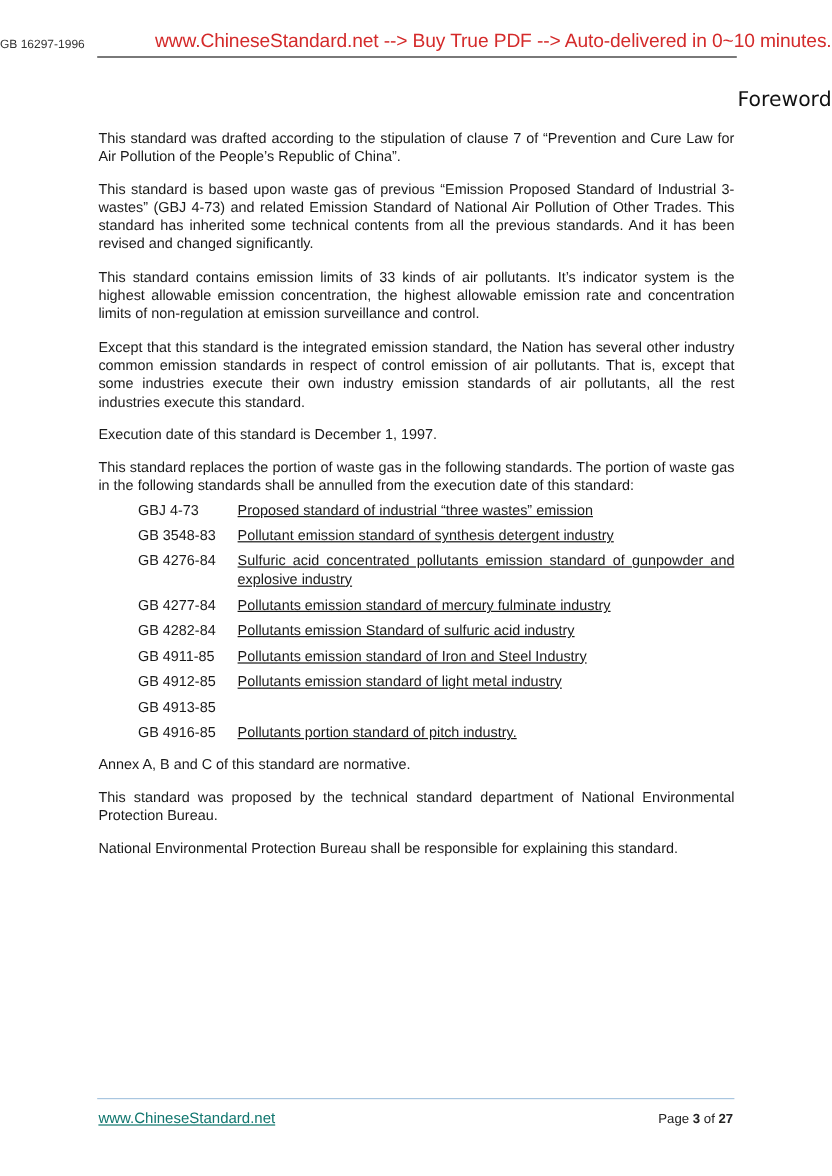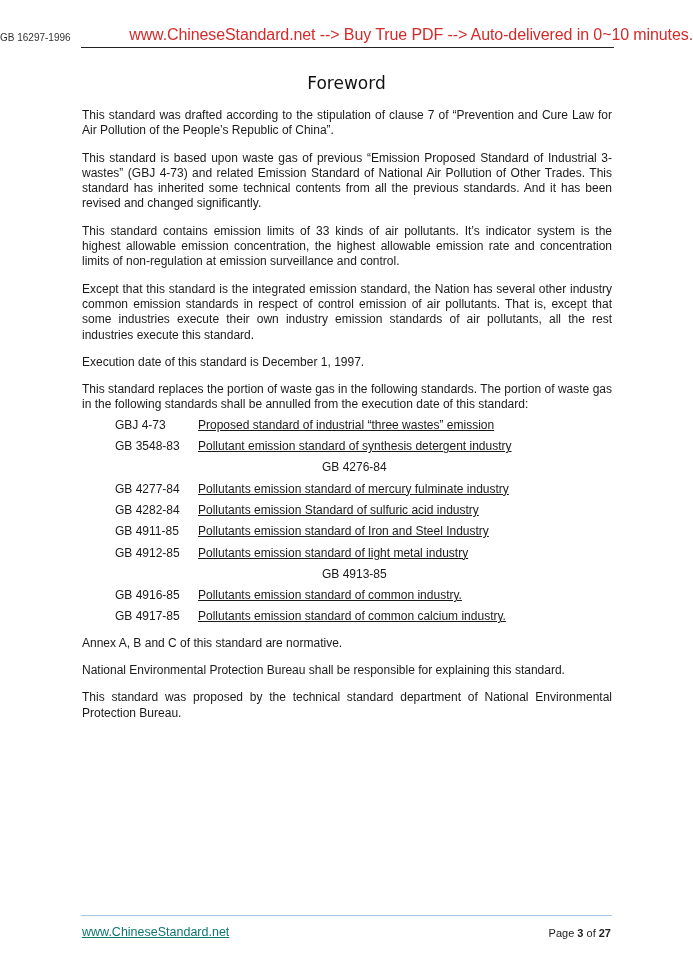--- a/index.html
+++ b/index.html
@@ -3,26 +3,26 @@
 <meta charset="utf-8">
 <style>
   html, body { margin: 0; padding: 0; background: #ffffff; }
   body { width: 693px; height: 980px; position: relative; overflow: hidden;
          font-family: "Liberation Sans", sans-serif; color: #1a1a1a; }
   .header-rule { position: absolute; left: 81px; top: 47px; width: 533px; height: 1px; background: #222; }
   .header-id { position: absolute; left: 0; width: 693px; top: 32px; text-align: left;
                font-size: 10px; color: #333; }
   .watermark { position: absolute; left: 0; width: 693px; top: 26px; text-align: right;
                font-size: 16px; color: #d42a2a; white-space: nowrap; letter-spacing: -0.1px; }
-  .title { position: absolute; left: 0; width: 693px; top: 73px; text-align: center;
+  .title { position: absolute; left: 0; width: 693px; top: 73px; text-align: right;
            font-size: 17px; color: #111; font-family: "DejaVu Sans", sans-serif; }
   .content { position: absolute; left: 82px; top: 108px; width: 530px; font-size: 12px; line-height: 15.3px; }
   .para { margin: 0 0 12px 0; text-align: justify; }
   .std-list { margin: 0 0 11px 0; padding: 0; }
-  .std-row { display: flex; margin-bottom: 6px; justify-content: center; }
+  .std-row { display: flex; margin-bottom: 6px; }
   .std-code { width: 83px; flex: none; padding-left: 33px; }
   .std-desc { flex: 1; text-align: justify; text-decoration: underline; }
   .footer-rule { position: absolute; left: 81px; top: 915px; width: 531px; height: 1px; background: #a9c6e0; }
   .footer-link { position: absolute; left: 82px; top: 925px; font-size: 12.5px; color: #0f766e; text-decoration: underline; }
   .footer-page { position: absolute; right: 82px; top: 927px; font-size: 11px; color: #222; }
   .footer-page b { font-weight: bold; }
 </style>
 </head>
 <body>
 
@@ -44,20 +44,21 @@
     <div class="std-row">
       <span class="std-code">GBJ 4-73</span>
       <span class="std-desc">Proposed standard of industrial “three wastes” emission</span>
     </div>
     <div class="std-row">
       <span class="std-code">GB 3548-83</span>
       <span class="std-desc">Pollutant emission standard of synthesis detergent industry</span>
     </div>
     <div class="std-row">
       <span class="std-code">GB 4276-84</span>
+      <span class="std-desc">Sulfuric acid concentrated pollutants emission standard of gunpowder and explosive industry</span>
     </div>
     <div class="std-row">
       <span class="std-code">GB 4277-84</span>
       <span class="std-desc">Pollutants emission standard of mercury fulminate industry</span>
     </div>
     <div class="std-row">
       <span class="std-code">GB 4282-84</span>
       <span class="std-desc">Pollutants emission Standard of sulfuric acid industry</span>
     </div>
     <div class="std-row">
@@ -66,28 +67,24 @@
     </div>
     <div class="std-row">
       <span class="std-code">GB 4912-85</span>
       <span class="std-desc">Pollutants emission standard of light metal industry</span>
     </div>
     <div class="std-row">
       <span class="std-code">GB 4913-85</span>
     </div>
     <div class="std-row">
       <span class="std-code">GB 4916-85</span>
-      <span class="std-desc">Pollutants emission standard of common industry.</span>
-    </div>
-    <div class="std-row">
-      <span class="std-code">GB 4917-85</span>
-      <span class="std-desc">Pollutants emission standard of common calcium industry.</span>
+      <span class="std-desc">Pollutants portion standard of pitch industry.</span>
     </div>
   </div>
 
   <p class="para">Annex A, B and C of this standard are normative.</p>
+  <p class="para">This standard was proposed by the technical standard department of National Environmental Protection Bureau.</p>
   <p class="para">National Environmental Protection Bureau shall be responsible for explaining this standard.</p>
-  <p class="para">This standard was proposed by the technical standard department of National Environmental Protection Bureau.</p>
 </div>
 
 <div class="footer-rule"></div>
 <a class="footer-link">www.ChineseStandard.net</a>
 <div class="footer-page"><span>Page </span><b>3</b><span> of </span><b>27</b></div>
 
 </body></html>

